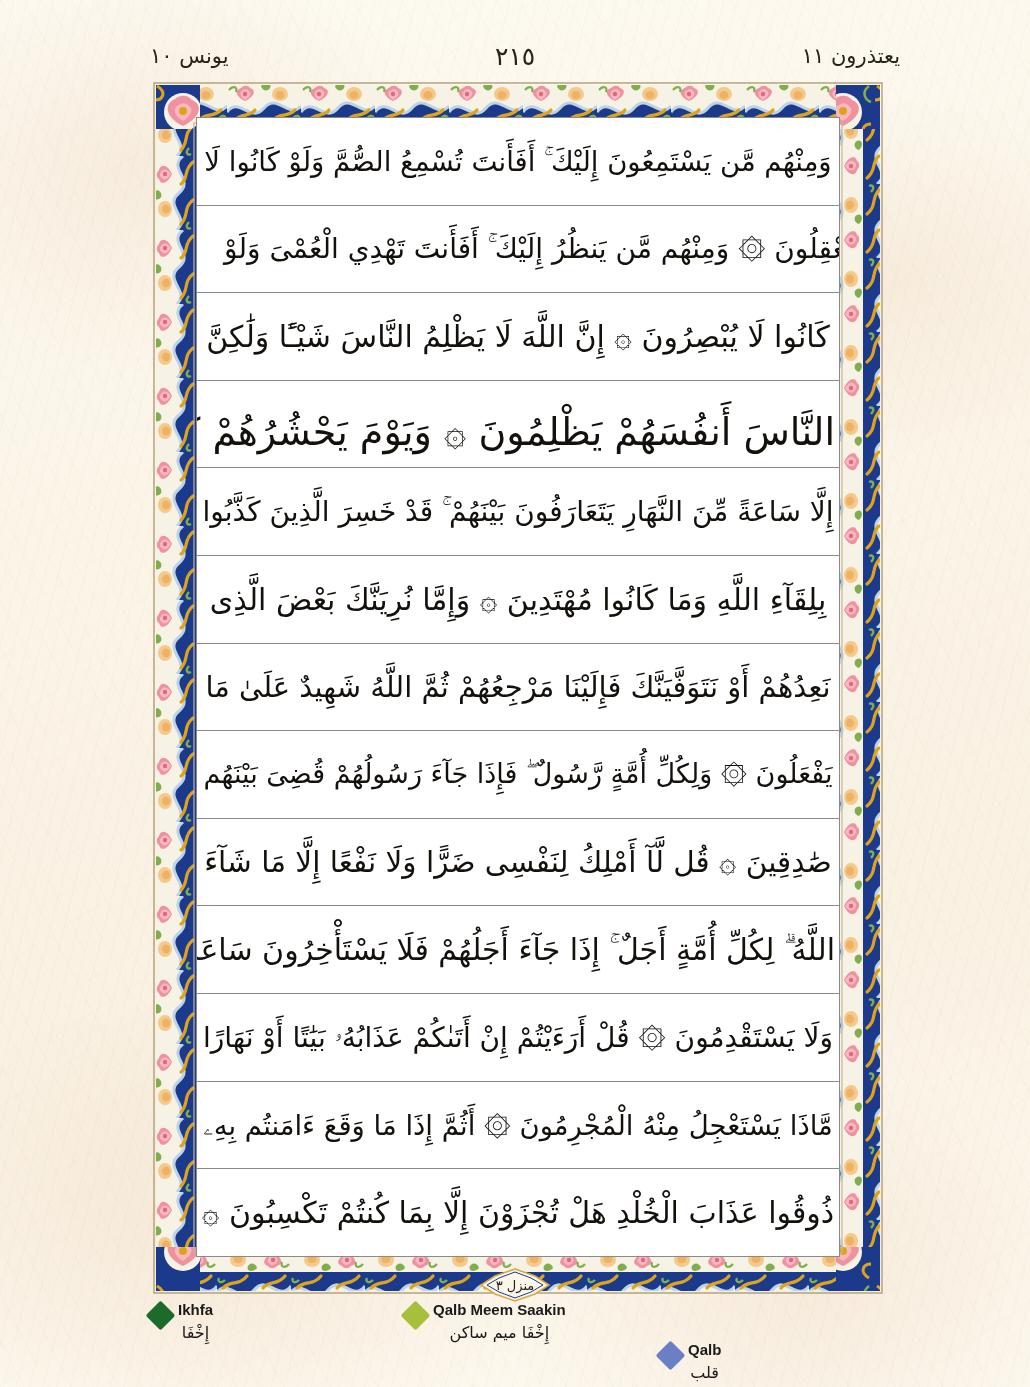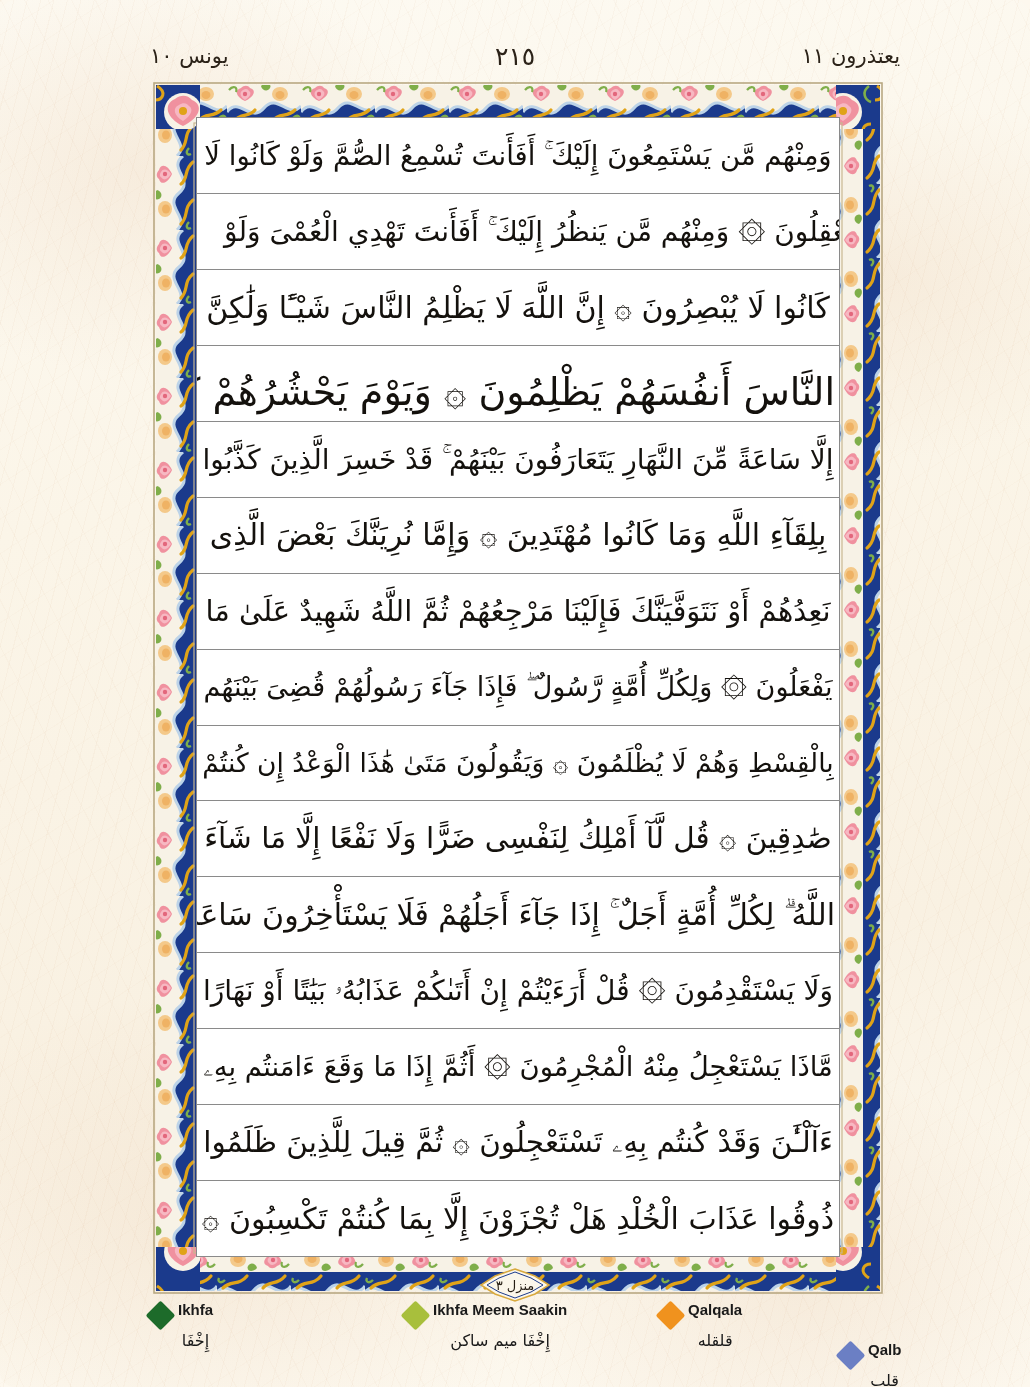--- a/index.html
+++ b/index.html
@@ -152,21 +152,21 @@
   .lg-3 { width: 180px; }
   .lg-4 { width: 140px; margin-top: 40px; }
 
   .diamond {
     width: 21px; height: 21px;
     transform: rotate(45deg);
     margin-top: 3px;
     flex: 0 0 auto;
     border-radius: 2px;
   }
-  .lg-col { display: flex; flex-direction: column; gap: 8px; }
+  .lg-col { display: flex; flex-direction: column; }
   .lg-en {
     font-family: "Liberation Sans", sans-serif;
     font-weight: bold;
     font-size: 15px;
     color: #1a1a1a;
     line-height: 1.1;
     white-space: nowrap;
   }
   .lg-ar {
     font-family: "DejaVu Sans", sans-serif;
@@ -287,36 +287,30 @@
     <div class="aya-line">
         <span class="arabic">بِلِقَآءِ اللَّهِ وَمَا كَانُوا مُهْتَدِينَ ۞ وَإِمَّا نُرِيَنَّكَ بَعْضَ الَّذِى</span>
       </div>
     <div class="aya-line">
         <span class="arabic" style="font-size: 29px;">نَعِدُهُمْ أَوْ نَتَوَفَّيَنَّكَ فَإِلَيْنَا مَرْجِعُهُمْ ثُمَّ اللَّهُ شَهِيدٌ عَلَىٰ مَا</span>
       </div>
     <div class="aya-line">
         <span class="arabic" style="font-size: 27px;">يَفْعَلُونَ ۞ وَلِكُلِّ أُمَّةٍ رَّسُولٌ ۖ فَإِذَا جَآءَ رَسُولُهُمْ قُضِىَ بَيْنَهُم</span>
       </div>
     <div class="aya-line">
-        <span class="arabic" style="font-size: 26.5px;">بِالْقِسْطِ وَهُمْ لَا يُظْلَمُونَ ۞ وَيَقُولُونَ مَتَىٰ هَٰذَا الْوَعْدُ إِن كُنتُمْ</span>
-      </div>
-    <div class="aya-line">
         <span class="arabic" style="font-size: 29.5px;">صَٰدِقِينَ ۞ قُل لَّآ أَمْلِكُ لِنَفْسِى ضَرًّا وَلَا نَفْعًا إِلَّا مَا شَآءَ</span>
       </div>
     <div class="aya-line">
         <span class="arabic" style="font-size: 30px;">اللَّهُ ۗ لِكُلِّ أُمَّةٍ أَجَلٌ ۚ إِذَا جَآءَ أَجَلُهُمْ فَلَا يَسْتَأْخِرُونَ سَاعَةً</span>
       </div>
     <div class="aya-line">
         <span class="arabic" style="font-size: 28px;">وَلَا يَسْتَقْدِمُونَ ۞ قُلْ أَرَءَيْتُمْ إِنْ أَتَىٰكُمْ عَذَابُهُۥ بَيَٰتًا أَوْ نَهَارًا</span>
       </div>
     <div class="aya-line">
         <span class="arabic" style="font-size: 27.5px;">مَّاذَا يَسْتَعْجِلُ مِنْهُ الْمُجْرِمُونَ ۞ أَثُمَّ إِذَا مَا وَقَعَ ءَامَنتُم بِهِۦ</span>
-      </div>
-    <div class="aya-line">
-        <span class="arabic" style="font-size: 29.5px;">ءَآلْـَٰٔنَ وَقَدْ كُنتُم بِهِۦ تَسْتَعْجِلُونَ ۞ ثُمَّ قِيلَ لِلَّذِينَ ظَلَمُوا</span>
       </div>
     <div class="aya-line">
         <span class="arabic">ذُوقُوا عَذَابَ الْخُلْدِ هَلْ تُجْزَوْنَ إِلَّا بِمَا كُنتُمْ تَكْسِبُونَ ۞</span>
       </div>
   </div>
 
   <div id="manzil">
     <svg width="76" height="34" viewBox="0 0 76 34" style="position:absolute;inset:0;">
       <path d="M38,1 L58,8 L72,17 L58,26 L38,33 L18,26 L4,17 L18,8 Z" fill="#fbf6ea" stroke="#d9a93d" stroke-width="1.6"></path>
       <path d="M38,4 L54,10 L66,17 L54,24 L38,30 L22,24 L10,17 L22,10 Z" fill="none" stroke="#1b3a8c" stroke-width="1"></path>
@@ -330,32 +324,25 @@
       <span class="diamond" style="background:#1d6b2a;"></span>
       <span class="lg-col">
         <span class="lg-en">Ikhfa</span>
         <span class="lg-ar">إِخْفَا</span>
       </span>
     </div>
 
     <div class="legend-item lg-2">
       <span class="diamond" style="background:#a8bf3c;"></span>
       <span class="lg-col">
-        <span class="lg-en">Ikhfa Meem Saakin</span>
+        <span class="lg-en">Qalb Meem Saakin</span>
         <span class="lg-ar">إِخْفَا ميم ساكن</span>
       </span>
     </div>
 
-    <div class="legend-item lg-3">
-      <span class="diamond" style="background:#f0921e;"></span>
-      <span class="lg-col">
-        <span class="lg-en">Qalqala</span>
-        <span class="lg-ar">قلقله</span>
-      </span>
-    </div>
 
     <div class="legend-item lg-4">
       <span class="diamond" style="background:#6b7fc4;"></span>
       <span class="lg-col">
         <span class="lg-en">Qalb</span>
         <span class="lg-ar">قلب</span>
       </span>
     </div>
 
   </div>

